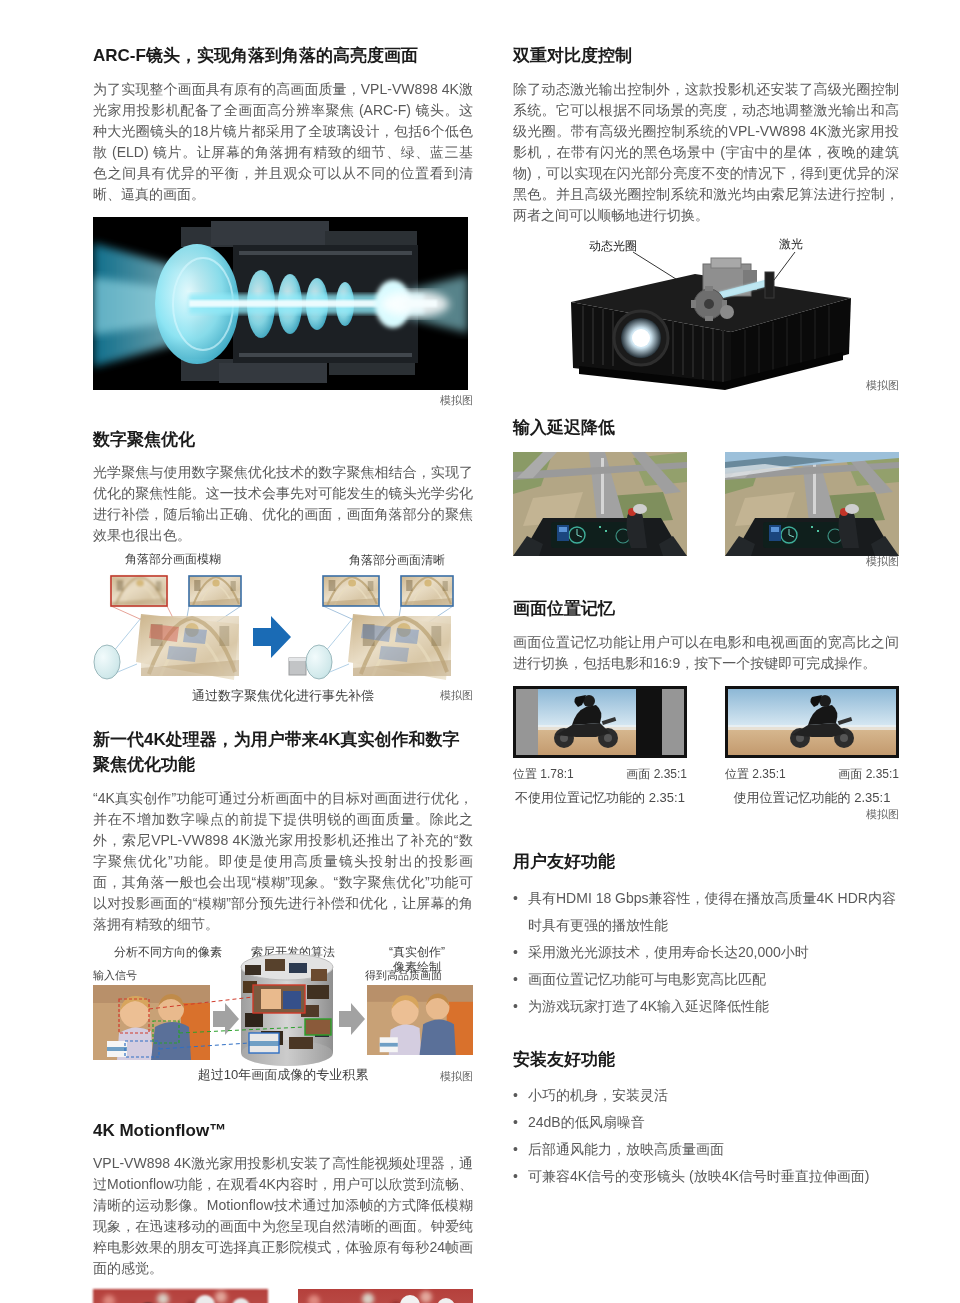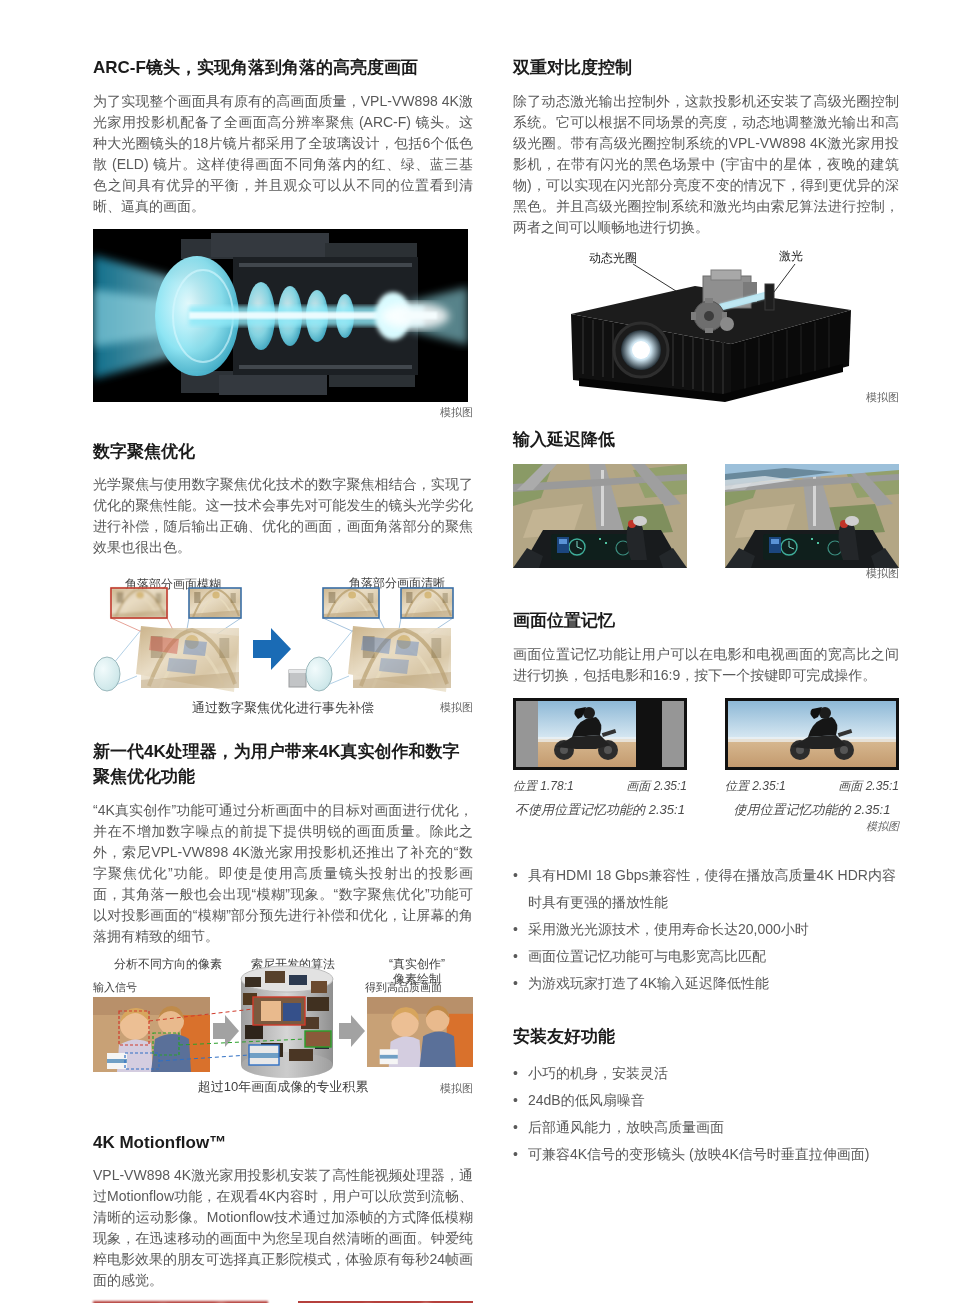--- a/index.html
+++ b/index.html
@@ -16,21 +16,21 @@
   .sim{font-size:11px;color:#666;text-align:right;margin-top:3px;}
   .figure{position:relative;}
   .pair{display:flex;justify-content:space-between;}
   .pair-label-row{display:flex;justify-content:space-between;margin-top:6px;}
   .pair-label{width:174px;text-align:center;font-size:13px;color:#4a4a4a;}
   .ratio-row{width:174px;display:flex;justify-content:space-between;font-size:12px;color:#4a4a4a;}
   .ratio-caption{width:174px;text-align:center;font-size:13px;color:#4a4a4a;margin-top:6px;}
   ul.feat{list-style:none;margin:10px 0 0 0;padding:0;font-size:14px;line-height:27px;color:#595959;}
   ul.feat li{position:relative;padding-left:15px;}
   ul.feat li::before{content:"•";position:absolute;left:0;top:0;color:#595959;}
-  .sec{margin-top:12px;}
+  .sec{margin-top:0;}
   .mt20{margin-top:20px;} .mt24{margin-top:24px;} .mt28{margin-top:28px;}
   .diagram-label{position:absolute;font-size:12px;color:#3f3f3f;text-align:center;line-height:1.25;}
   .diagram-label.small{font-size:11px;text-align:left;}
   .moto-frame{width:174px;height:72px;background:#111;box-sizing:border-box;padding:3px;display:flex;}
   .moto-bar{width:22px;height:100%;background:#969696;}
   .moto-pic{flex:1;height:100%;overflow:hidden;}
   .moto-pic svg,.moto-full svg{display:block;width:100%;height:100%;}
   .moto-full{flex:1;height:100%;}
   svg{display:block;}
   .callout{position:absolute;font-size:12px;color:#222;}
@@ -162,21 +162,21 @@
       <circle cx="119" cy="60" r="4" fill="#c23428"></circle>
       <ellipse cx="127" cy="57" rx="7" ry="5" fill="#cfcfcf"></ellipse>
     </symbol>
   </defs>
 </svg>
 
 <div class="col col-left">
 
   <section class="sec">
     <h2>ARC-F镜头，实现角落到角落的高亮度画面</h2>
-    <p class="body">为了实现整个画面具有原有的高画面质量，VPL-VW898 4K激光家用投影机配备了全画面高分辨率聚焦 (ARC-F) 镜头。这种大光圈镜头的18片镜片都采用了全玻璃设计，包括6个低色散 (ELD) 镜片。这样使得画面不同角落内的红、绿、蓝三基色之间具有优异的平衡，并且观众可以从不同的位置看到清晰、逼真的画面。</p>
+    <p class="body">为了实现整个画面具有原有的高画面质量，VPL-VW898 4K激光家用投影机配备了全画面高分辨率聚焦 (ARC-F) 镜头。这种大光圈镜头的18片镜片都采用了全玻璃设计，包括6个低色散 (ELD) 镜片。让屏幕的角落拥有精致的细节、绿、蓝三基色之间具有优异的平衡，并且观众可以从不同的位置看到清晰、逼真的画面。</p>
     <div class="figure" style="margin-top:12px;">
       <svg width="375" height="173" viewBox="0 0 375 173">
         <rect width="375" height="173" fill="#000"></rect>
         <polygon points="0,26 0,150 100,122 100,54" fill="url(#beamGrad)" opacity="0.75" filter="url(#b4)"></polygon>
         <polygon points="0,60 0,118 110,100 110,76" fill="#aef0fb" opacity="0.5" filter="url(#b4)"></polygon>
         <rect x="88" y="10" width="66" height="20" fill="#2d3237"></rect>
         <rect x="118" y="4" width="118" height="24" fill="#34393f"></rect>
         <rect x="232" y="14" width="92" height="18" fill="#2b3034"></rect>
         <rect x="88" y="142" width="66" height="22" fill="#2d3237"></rect>
         <rect x="126" y="146" width="108" height="20" fill="#34393f"></rect>
@@ -197,22 +197,22 @@
         <ellipse cx="322" cy="87" rx="34" ry="13" fill="#ffffff" opacity="0.85" filter="url(#b4)"></ellipse>
       </svg>
       <div class="sim">模拟图</div>
     </div>
   </section>
 
   <section class="sec mt20">
     <h2>数字聚焦优化</h2>
     <p class="body">光学聚焦与使用数字聚焦优化技术的数字聚焦相结合，实现了优化的聚焦性能。这一技术会事先对可能发生的镜头光学劣化进行补偿，随后输出正确、优化的画面，画面角落部分的聚焦效果也很出色。</p>
     <div class="figure" style="margin-top:6px;height:152px;">
-      <div class="diagram-label" style="left:5px;top:13px;width:150px;">角落部分画面模糊</div>
-      <div class="diagram-label" style="left:228px;top:12px;width:152px;">角落部分画面清晰</div>
+      <div class="diagram-label" style="left:5px;top:0;width:150px;">角落部分画面模糊</div>
+      <div class="diagram-label" style="left:228px;top:1px;width:152px;">角落部分画面清晰</div>
       <svg width="380" height="152" viewBox="0 0 380 152" style="position:absolute;left:0;top:0;">
 
         <line x1="20" y1="100" x2="48" y2="66" stroke="#9ec4e0" stroke-width="0.8"></line>
         <line x1="20" y1="122" x2="44" y2="112" stroke="#9ec4e0" stroke-width="0.8"></line>
         <line x1="18" y1="54" x2="58" y2="72" stroke="#e08a7c" stroke-width="0.8"></line>
         <line x1="74" y1="54" x2="84" y2="74" stroke="#e08a7c" stroke-width="0.8"></line>
         <line x1="96" y1="54" x2="92" y2="76" stroke="#8fb4d4" stroke-width="0.8"></line>
         <line x1="148" y1="54" x2="112" y2="78" stroke="#8fb4d4" stroke-width="0.8"></line>
         <polygon points="48,62 146,72 141,128 43,110" fill="url(#cathGrad)"></polygon>
         <use href="#sym-cath" x="48" y="64" width="98" height="60" opacity="0.8"></use>
@@ -455,21 +455,21 @@
           <use href="#sym-cockpit-console" width="174" height="104"></use>
         </svg>
       </div>
       <div class="sim" style="margin-top:-2px;">模拟图</div>
     </div>
   </section>
 
   <section class="sec mt28">
     <h2>画面位置记忆</h2>
     <p class="body">画面位置记忆功能让用户可以在电影和电视画面的宽高比之间进行切换，包括电影和16:9，按下一个按键即可完成操作。</p>
-    <div class="figure" style="margin-top:12px;font-style:italic;">
+    <div class="figure" style="margin-top:12px;">
       <div class="pair">
         <div class="moto-frame">
           <div class="moto-bar"></div>
           <div class="moto-pic">
               <svg viewBox="24 0 120 66">
                 <use href="#sym-moto"></use>
               </svg>
             </div>
           <div class="moto-bar"></div>
         </div>
@@ -493,20 +493,21 @@
       </div>
       <div class="pair" style="margin-top:0;">
         <div class="ratio-caption">不使用位置记忆功能的 2.35:1</div>
         <div class="ratio-caption">使用位置记忆功能的 2.35:1</div>
       </div>
       <div class="sim" style="margin-top:0;">模拟图</div>
     </div>
   </section>
 
   <section class="sec mt28">
+    <h2>用户友好功能</h2>
     <ul class="feat">
       <li>具有HDMI 18 Gbps兼容性，使得在播放高质量4K HDR内容时具有更强的播放性能</li>
       <li>采用激光光源技术，使用寿命长达20,000小时</li>
       <li>画面位置记忆功能可与电影宽高比匹配</li>
       <li>为游戏玩家打造了4K输入延迟降低性能</li>
     </ul>
   </section>
 
   <section class="sec mt28">
     <h2>安装友好功能</h2>

